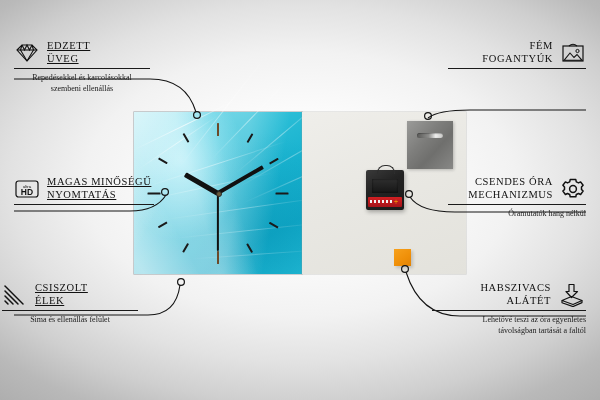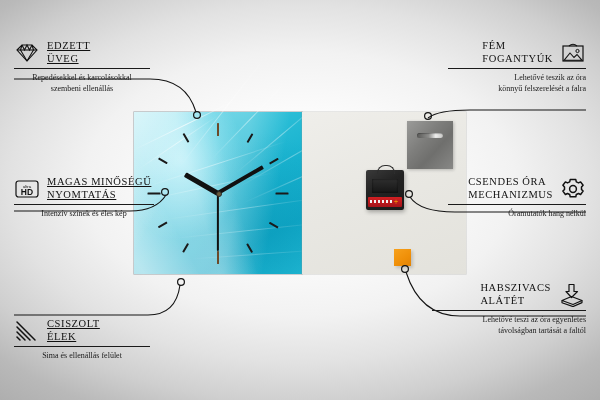--- a/index.html
+++ b/index.html
@@ -169,21 +169,21 @@
     font-family: "Liberation Serif", serif;
     font-size: 8px;
     line-height: 10.5px;
     color: #1a1a1a;
     white-space: pre-line;
   }
   .left .co-head { justify-content: flex-start; }
   .left .co-title { text-align: left; text-decoration: underline; }
   .left .co-desc { text-align: center; }
   .right .co-head { justify-content: flex-end; }
-  .right .co-title { }
+  .right .co-title { text-align: right; }
   .right .co-desc { text-align: right; }
 
   .ico { flex: 0 0 auto; display: block; }
 
   
   #links { position: absolute; left: 0; top: 0; width: 600px; height: 400px; pointer-events: none; }
 </style>
 </head>
 <body>
 
@@ -288,24 +288,23 @@
     <div class="co-head">
       <svg class="ico" width="26" height="22" viewBox="0 0 26 22">
         <rect x="2" y="3" width="22" height="16" rx="2.5" fill="none" stroke="#111" stroke-width="1.2"></rect>
         <text x="13" y="10" font-family="Liberation Sans, sans-serif" font-size="4.4" text-anchor="middle" fill="#111">ultra</text>
         <text x="13" y="17" font-family="Liberation Sans, sans-serif" font-size="8.5" font-weight="bold" text-anchor="middle" fill="#111">HD</text>
       </svg>
       <div class="co-title">MAGAS MINŐSÉGŰ
 NYOMTATÁS</div>
     </div>
     <div class="co-rule"></div>
-    <div class="co-desc">Intenzív színek és éles kép</div>
-  </div>
-
-  <div class="callout left" style="left:14px; top:282px; width:136px;margin-top:36px;">
+  </div>
+
+  <div class="callout left" style="left:2px; top:282px; width:136px;">
     <div class="co-head">
       <svg class="ico" width="26" height="22" viewBox="0 0 26 22">
         <g stroke="#111" stroke-width="1.5" stroke-linecap="round">
           <path d="M3,2 L21,20"></path>
           <path d="M3,7 L16,20"></path>
           <path d="M3,12 L11,20"></path>
           <path d="M3,17 L6,20"></path>
         </g>
       </svg>
       <div class="co-title">CSISZOLT
@@ -320,22 +319,20 @@
       <div class="co-title">FÉM
 FOGANTYÚK</div>
       <svg class="ico" width="26" height="22" viewBox="0 0 26 22">
         <path d="M9,4 Q13,0.5 17,4" fill="none" stroke="#111" stroke-width="1.1"></path>
         <rect x="3" y="4" width="20" height="15" fill="none" stroke="#111" stroke-width="1.2"></rect>
         <circle cx="17.5" cy="9" r="1.6" fill="none" stroke="#111" stroke-width="1"></circle>
         <path d="M4,18.3 L10,11 L14,15.5 L17,12.5 L22,18.3 Z" fill="none" stroke="#111" stroke-width="1.1"></path>
       </svg>
     </div>
     <div class="co-rule"></div>
-    <div class="co-desc">Lehetővé teszik az óra
-könnyű felszerelését a falra</div>
   </div>
 
   <div class="callout right" style="left:448px; top:176px; width:138px;">
     <div class="co-head">
       <div class="co-title">CSENDES ÓRA
 MECHANIZMUS</div>
       <svg class="ico" width="26" height="24" viewBox="0 0 26 24">
         <g fill="none" stroke="#111" stroke-width="1.5" stroke-linejoin="round">
           <path d="M10.2,2.6 h5.6 l.5,2.3 2.2,1.0 2.1,-1.0 2.5,3.4 -1.6,1.7 0,2.4 1.6,1.7 -2.5,3.4 -2.1,-1.0 -2.2,1.0 -.5,2.3 h-5.6 l-.5,-2.3 -2.2,-1.0 -2.1,1.0 -2.5,-3.4 1.6,-1.7 0,-2.4 -1.6,-1.7 2.5,-3.4 2.1,1.0 2.2,-1.0 Z"></path>
           <circle cx="13" cy="12" r="3.4"></circle>

